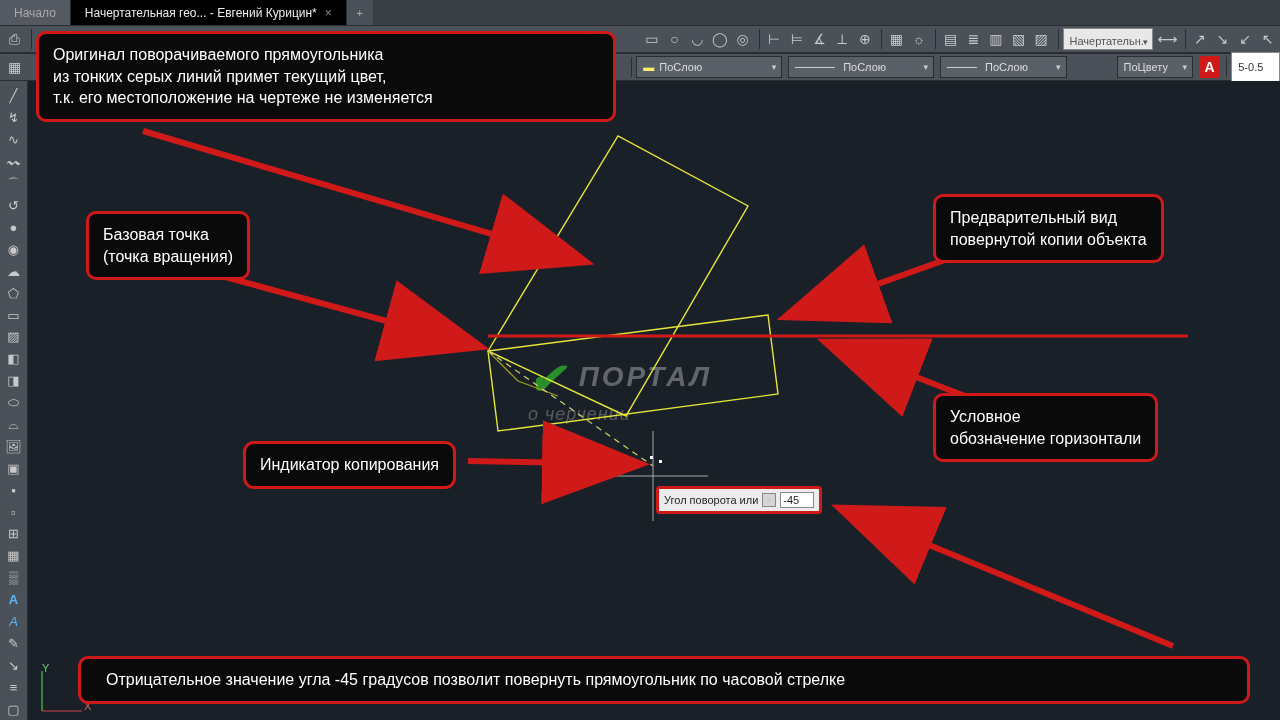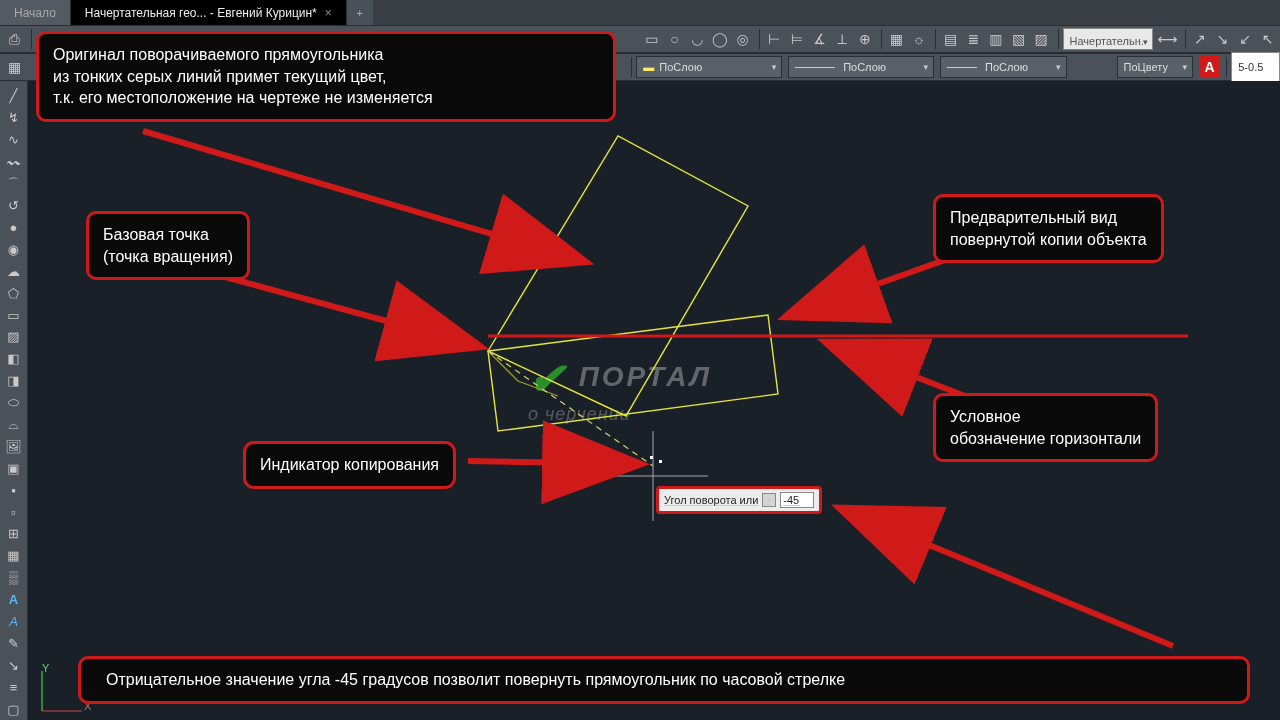--- a/index.html
+++ b/index.html
@@ -60,21 +60,20 @@
   .annotation {
     position:absolute; background:#0a0a0a; color:#fff;
     border:3px solid #d01919; border-radius:10px;
     padding:10px 14px; font-size:16px; line-height:1.35;
     z-index: 50;
   }
   .tooltip-box {
     position:absolute; background:#ececec; border:3px solid #d01919;
     border-radius:4px; padding:3px 5px; display:flex; align-items:center;
     z-index:40;
-    text-decoration:underline;
   }
   .tooltip-label { font-size:11px; color:#222; margin-right:4px;}
   .tooltip-small { width:14px; height:14px; background:#d4d4d4; border:1px solid #888; margin-right:4px; font-size:8px; display:flex;align-items:center;justify-content:center;}
   .tooltip-input { width:34px; height:16px; background:#fff; border:1px solid #888; font-size:11px; color:#222; padding:5px 2px;}
   svg.overlay { position:absolute; left:0; top:0; width:100%; height:100%; z-index:30; pointer-events:none;}
   .ucs { position:absolute; left:6px; bottom:6px; font-size:11px; color:#6c6; z-index:20;}
   .watermark {
     position:absolute; left:500px; top:272px; z-index:25;
     font-size:28px; font-weight:bold; color:rgba(160,160,160,0.55);
     letter-spacing:3px; pointer-events:none;font-style:italic;

